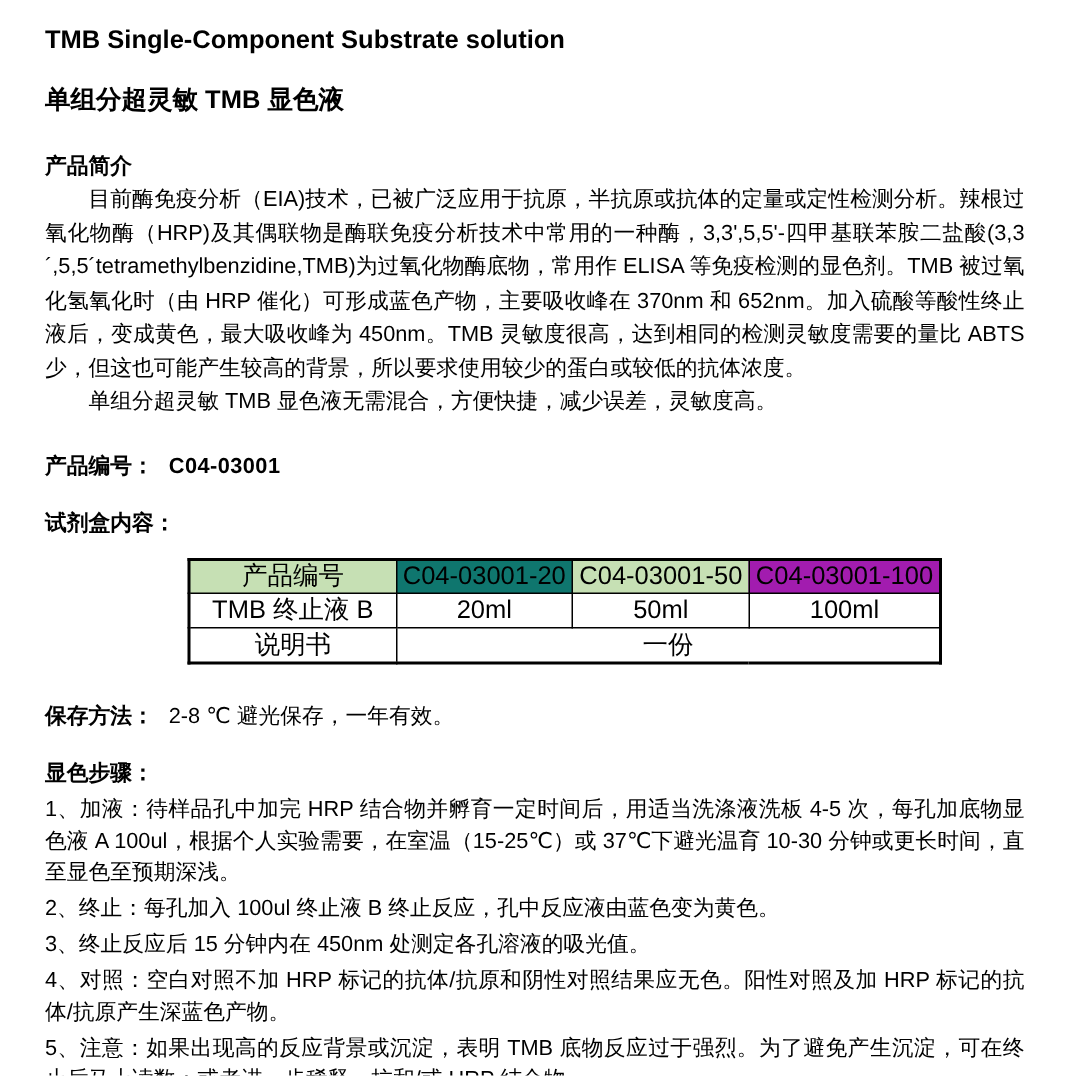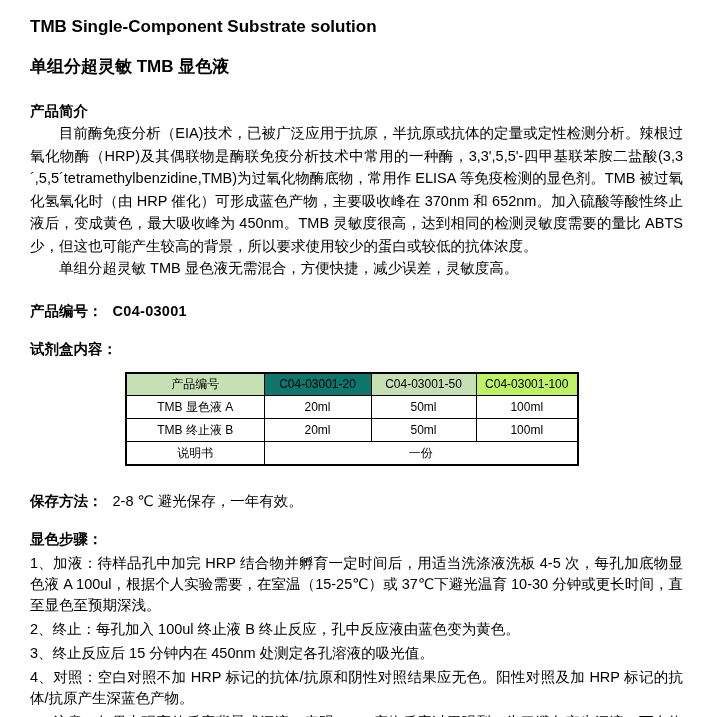--- a/index.html
+++ b/index.html
@@ -45,21 +45,21 @@
   .catalog-line .val { margin-left: 10px; letter-spacing: 0.3px; margin-top: 48px; }
   .kit-heading {
     margin-top: 16px;
     font-size: 14.5px;
     font-weight: bold;
     line-height: 22px;
   }
   table.kit-table {
     border-collapse: collapse;
     margin: 12px 0 0 95px;
-    font-size: 12px;
+    font-size: 17px;
     table-layout: fixed;
   }
   table.kit-table td, table.kit-table th {
     border: 1px solid #000;
     text-align: center;
     vertical-align: middle;
     height: 23px;
     padding: 0 4px;
     font-weight: normal;
     line-height: 18px;
@@ -107,30 +107,24 @@
 </div>
 
 <div class="kit-heading">试剂盒内容：</div>
 
 <table class="kit-table">
   <thead>
     <tr>
       <th class="col0 hd" style="background: rgb(198, 224, 180);">产品编号</th>
       <th class="col1 hd" style="background: #0f766e;">C04-03001-20</th>
       <th class="col2 hd" style="background: rgb(198, 224, 180);">C04-03001-50</th>
-      <th class="col3 hd" style="background: #bef264;">C04-03001-100</th>
+      <th class="col3 hd" style="background: #a21caf;">C04-03001-100</th>
     </tr>
   </thead>
   <tbody>
-    <tr>
-      <td>TMB 显色液 A</td>
-      <td>20ml</td>
-      <td>50ml</td>
-      <td>100ml</td>
-    </tr>
     <tr>
       <td>TMB 终止液 B</td>
       <td>20ml</td>
       <td>50ml</td>
       <td>100ml</td>
     </tr>
     <tr>
       <td>说明书</td>
       <td colspan="3">一份</td>
     </tr>

